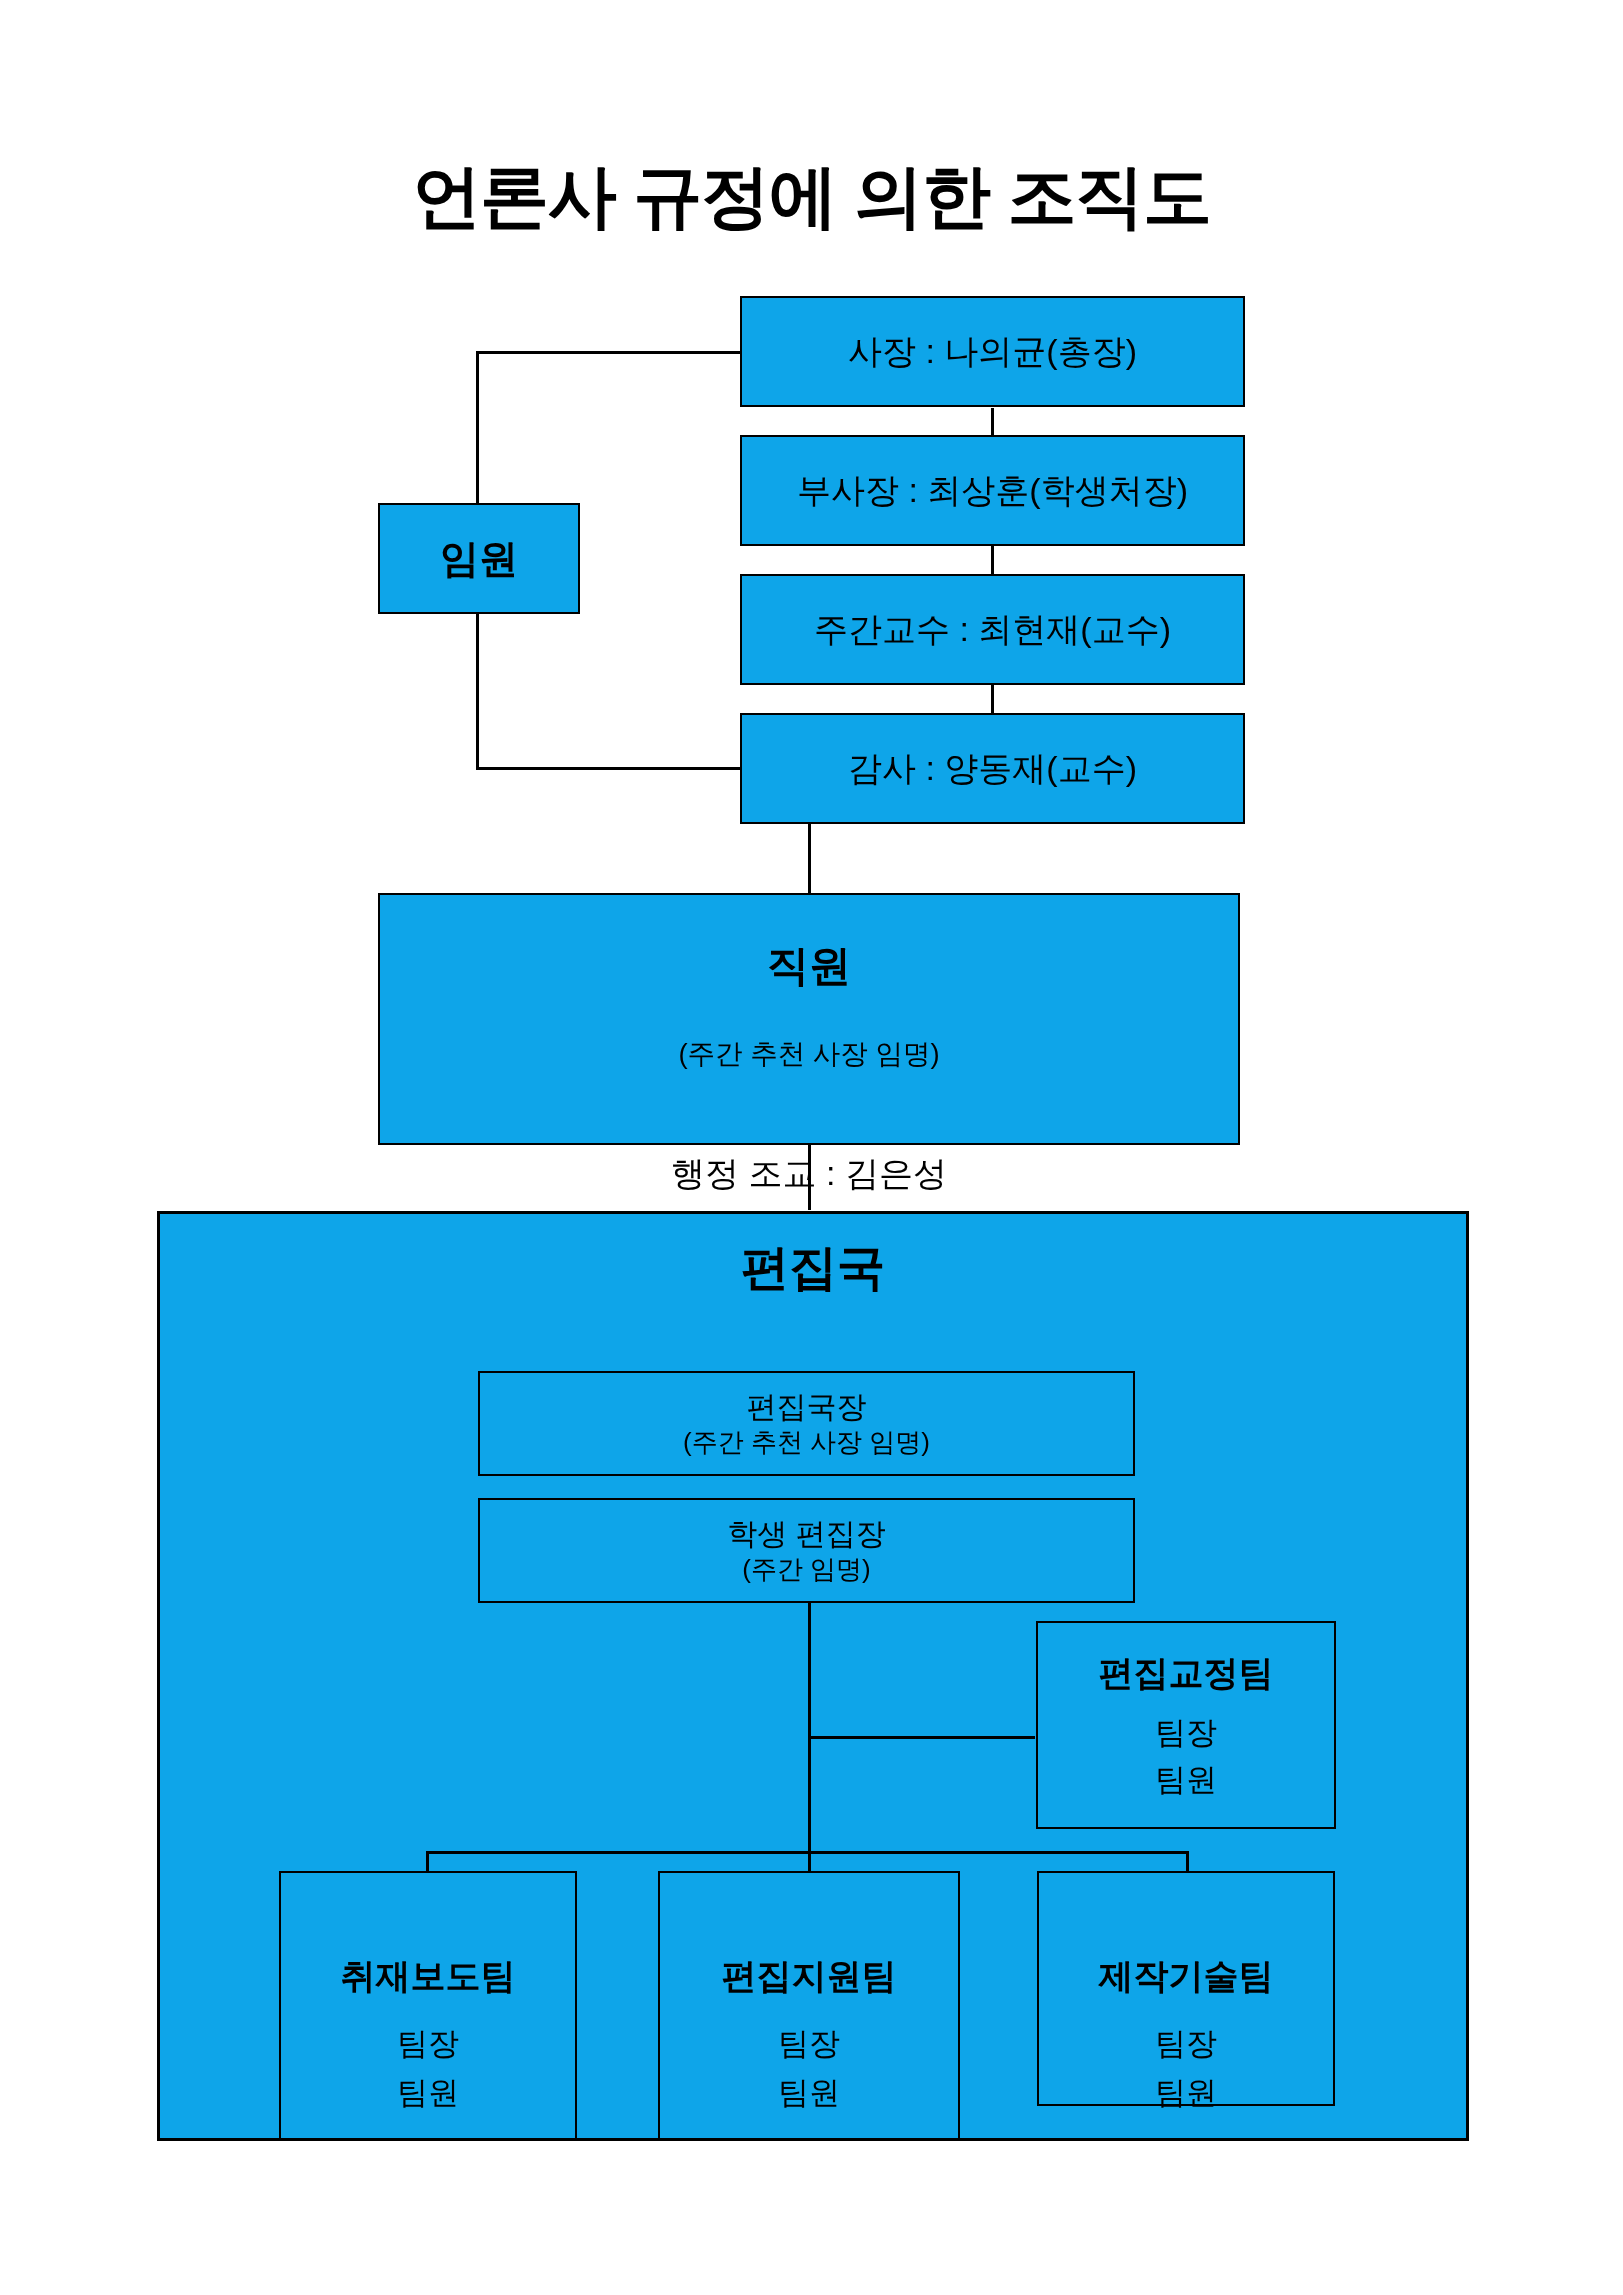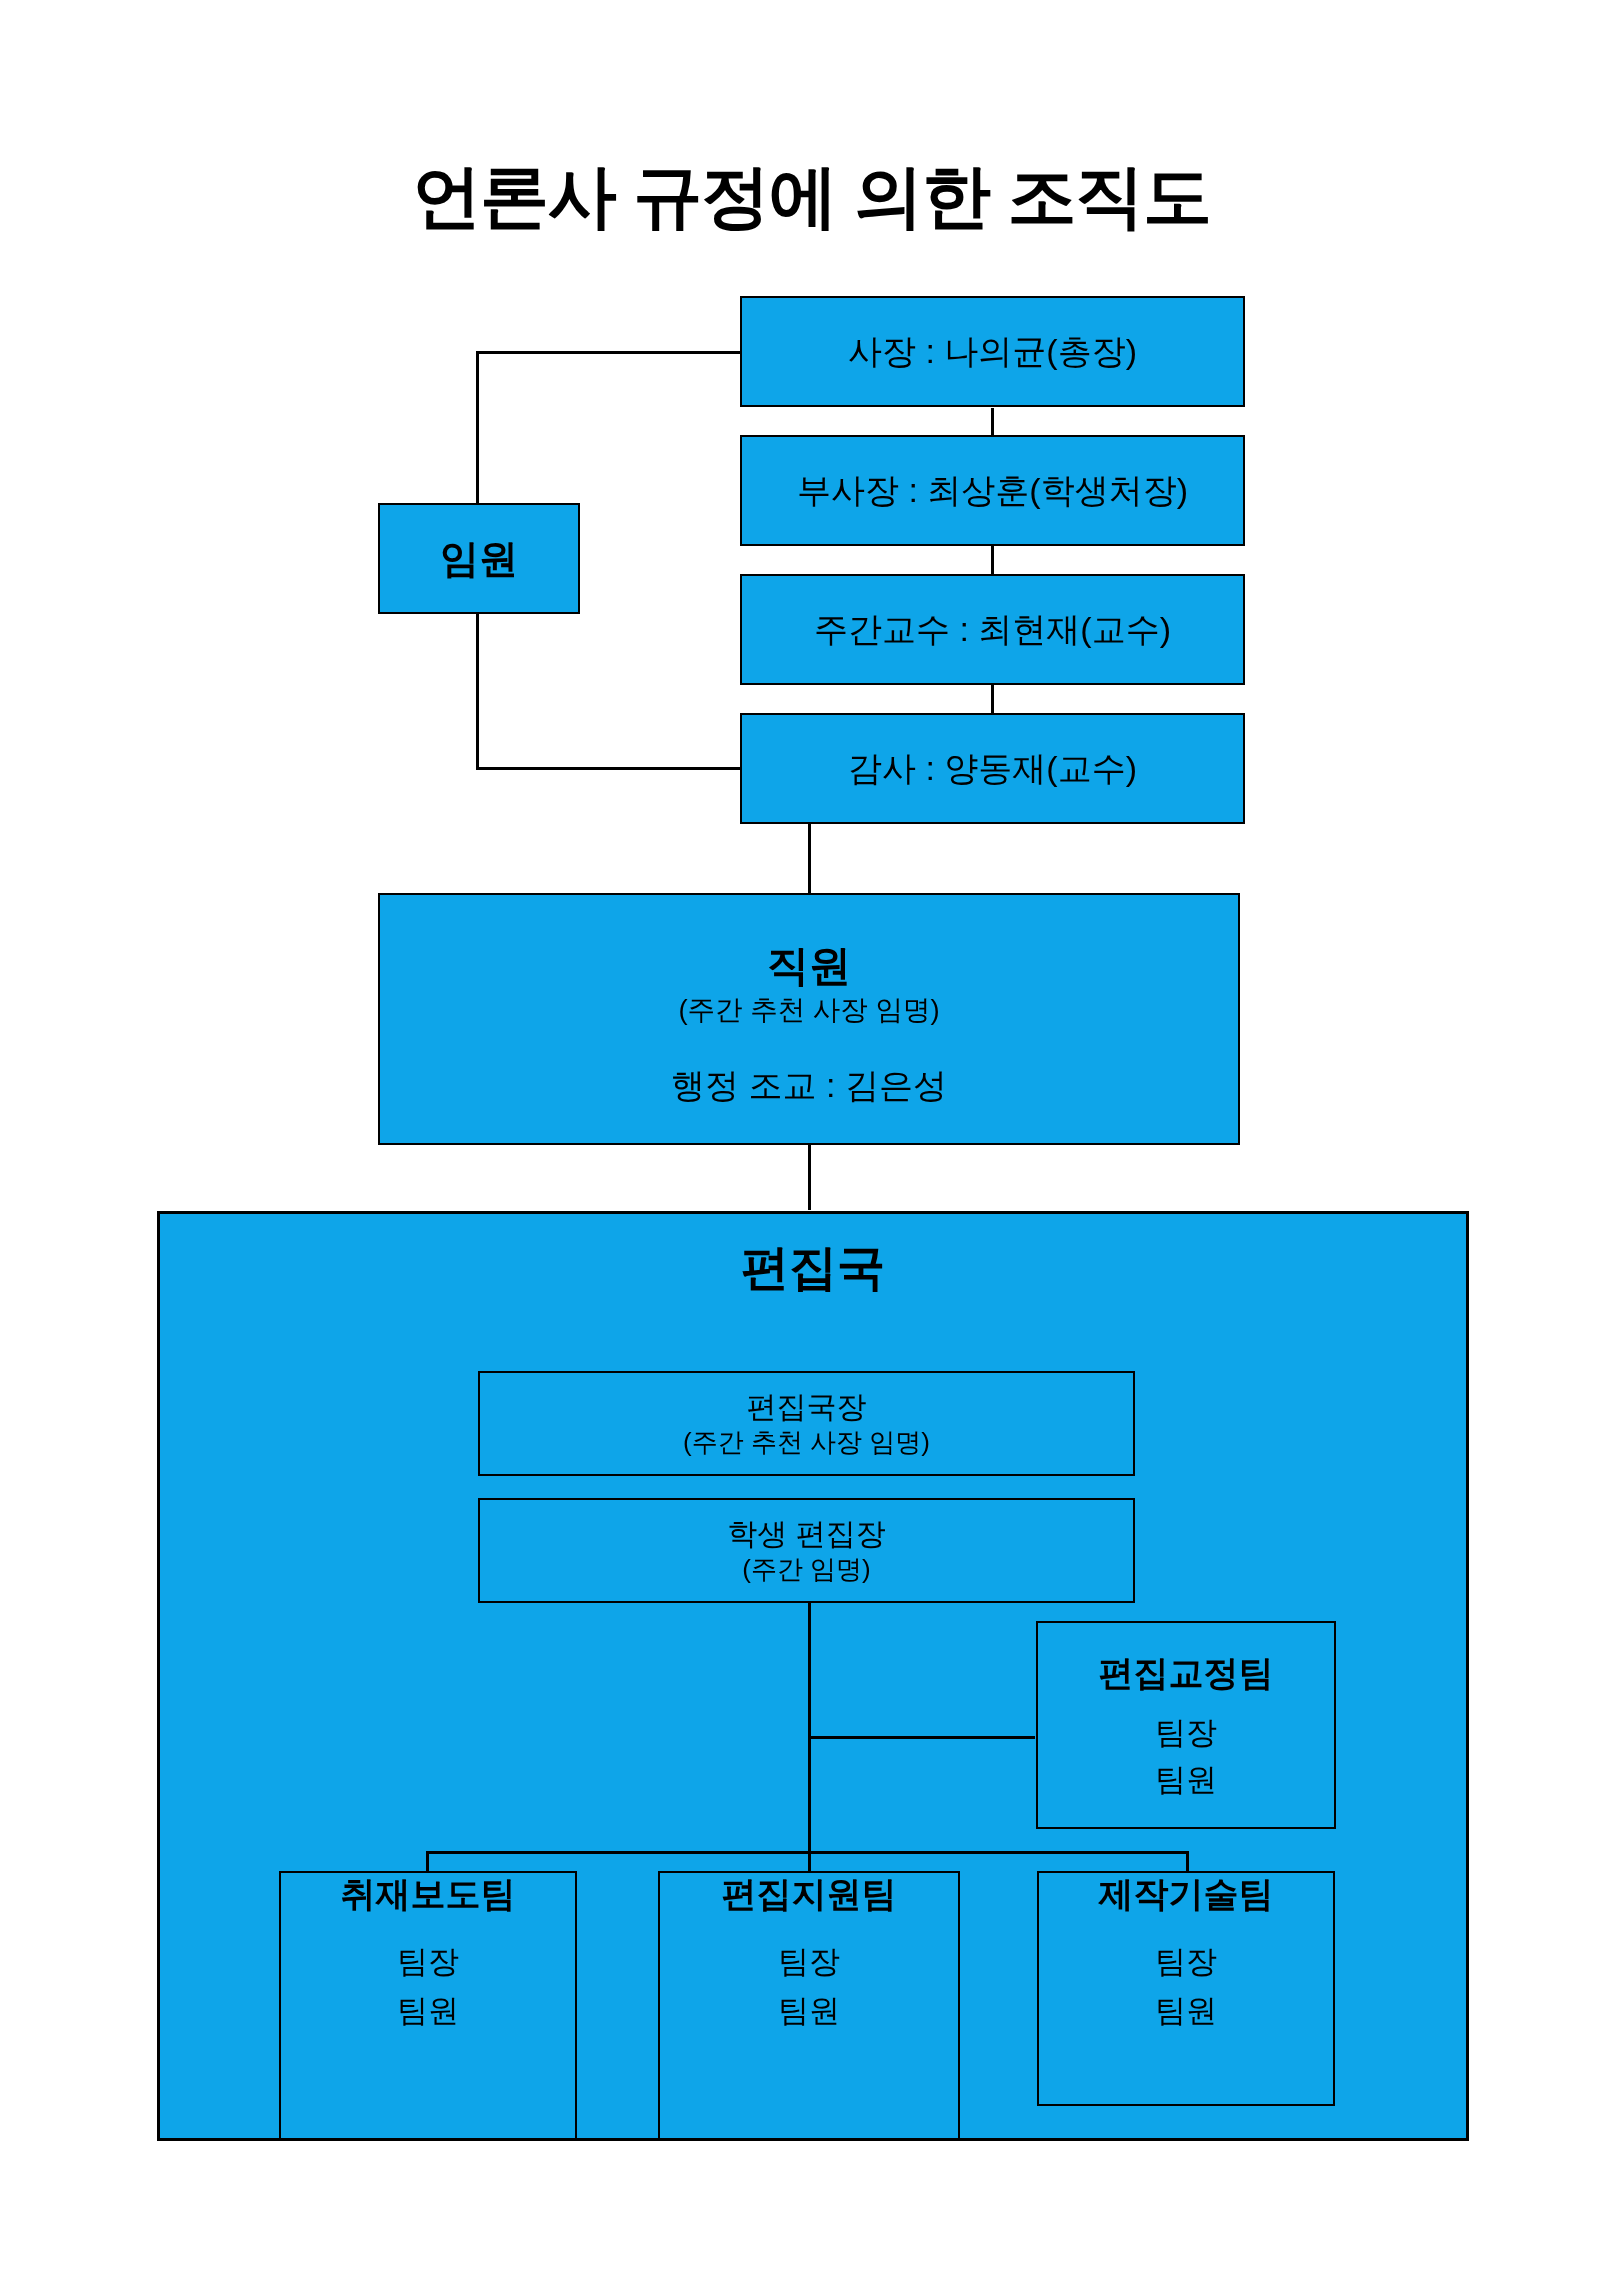--- a/index.html
+++ b/index.html
@@ -45,37 +45,37 @@
     line-height: 95px;
   }
   .member-box {
     font-size: 34px;
   }
   .exec-label {
     font-size: 39px;
     font-weight: bold;
   }
   
-  .staff-box { padding-top: 47px; }
+  .staff-box { padding-top: 47px; gap: 44px; }
   .staff-title { font-size: 42px; font-weight: bold; line-height: 47px; }
   .staff-note { font-size: 27.5px; line-height: 34px; margin-top: 3.9px; }
   .staff-member { font-size: 34px; line-height: 39px; margin-top: 39px; }
   
   .bureau-box { padding-top: 26px; }
   .bureau-title { font-size: 48px; font-weight: bold; line-height: 55px; }
   .two-line-box { justify-content: center; }
   .tl-main { font-size: 30px; line-height: 38px; }
   .tl-note { font-size: 26px; line-height: 33px; }
   
   .team-name { font-size: 35px; font-weight: bold; line-height: 41px; }
   .team-role { font-size: 31px; line-height: 35px; }
   .proof-box { padding-top: 29px; }
   .proof-box .team-role.leader { margin-top: 22px; }
   .proof-box .team-role.member { margin-top: 11.8px; }
-  .bottom-team { }
+  .bottom-team { padding-top: 82px; }
   .bottom-team .team-role.leader { margin-top: 30px; }
   .bottom-team .team-role.member { margin-top: 14.4px; }
 </style>
 </head>
 <body>
 
 <div id="canvas">
 
   <div class="page-title">언론사 규정에 의한 조직도</div>
 

